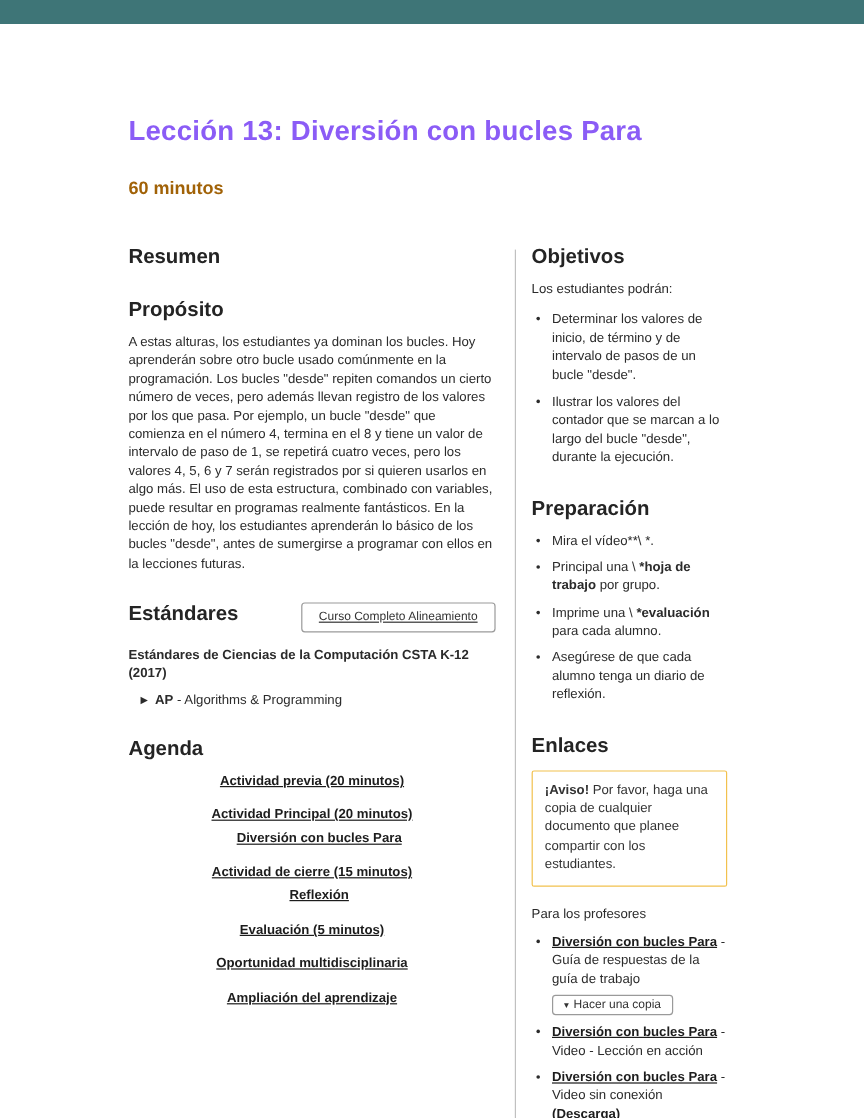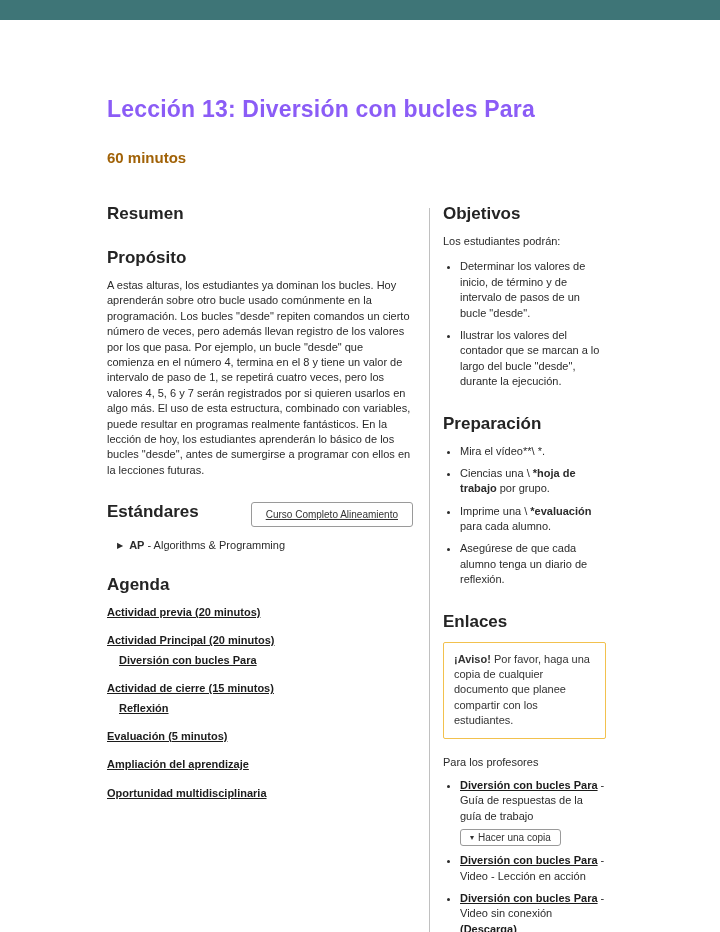--- a/index.html
+++ b/index.html
@@ -32,21 +32,21 @@
   .standards-row h3{margin:0;}
   .align-btn{
     font-family:"Liberation Sans",sans-serif;font-size:10px;color:#333;
     background:#fff;border:1px solid #9a9a9a;border-radius:3px;
     padding:6px 14px;cursor:pointer;text-decoration:underline;
   }
   .standards-sub{font-size:11px;font-weight:bold;margin:0 0 8px 0;}
   .ap-row{font-size:11px;margin-left:10px;}
   .tri{font-size:8px;margin-right:6px;vertical-align:1px;}
   
-  .agenda-link{display:block;font-weight:bold;color:#1c1c1c;text-decoration:underline;cursor:pointer;}
+  .agenda-link{display:block;font-weight:bold;color:#1c1c1c;text-decoration:underline;cursor:pointer;text-align:center;}
   .agenda-link.top{margin-top:13px;}
   .agenda-link.first{margin-top:2px;}
   .agenda-link.indent{margin-top:4px;margin-left:12px;}
   
   ul{margin:6px 0 0 0;padding-left:17px;}
   li{margin-bottom:7px;}
   
   .aviso{
     border:1px solid var(--aviso-border);border-radius:2px;
     padding:9px 10px;margin-bottom:16px;color:#333;
@@ -83,34 +83,35 @@
       <section>
         <h3>Propósito</h3>
         <p>A estas alturas, los estudiantes ya dominan los bucles. Hoy aprenderán sobre otro bucle usado comúnmente en la programación. Los bucles "desde" repiten comandos un cierto número de veces, pero además llevan registro de los valores por los que pasa. Por ejemplo, un bucle "desde" que comienza en el número 4, termina en el 8 y tiene un valor de intervalo de paso de 1, se repetirá cuatro veces, pero los valores 4, 5, 6 y 7 serán registrados por si quieren usarlos en algo más. El uso de esta estructura, combinado con variables, puede resultar en programas realmente fantásticos. En la lección de hoy, los estudiantes aprenderán lo básico de los bucles "desde", antes de sumergirse a programar con ellos en la lecciones futuras.</p>
       </section>
 
       <section>
         <div class="standards-row">
           <h3>Estándares</h3>
           <button class="align-btn">Curso Completo Alineamiento</button>
         </div>
+        <p class="standards-sub">Estándares de Ciencias de la Computación CSTA K-12 (2017)</p>
         <div class="ap-row"><span class="tri">▶</span><strong>AP</strong><span> - Algorithms &amp; Programming</span></div>
       </section>
 
       <section>
         <h3>Agenda</h3>
         <div class="agenda-list">
           <a class="agenda-link top first">Actividad previa (20 minutos)</a>
           <a class="agenda-link top">Actividad Principal (20 minutos)</a>
           <a class="agenda-link indent">Diversión con bucles Para</a>
           <a class="agenda-link top">Actividad de cierre (15 minutos)</a>
           <a class="agenda-link indent">Reflexión</a>
           <a class="agenda-link top">Evaluación (5 minutos)</a>
+          <a class="agenda-link top">Oportunidad multidisciplinaria</a>
           <a class="agenda-link top">Ampliación del aprendizaje</a>
-          <a class="agenda-link top">Oportunidad multidisciplinaria</a>
         </div>
       </section>
 
     </div>
 
     <div class="divider"></div>
 
     <div class="col-right">
 
       <section>
@@ -119,21 +120,21 @@
         <ul>
           <li>Determinar los valores de inicio, de término y de intervalo de pasos de un bucle "desde".</li>
           <li>Ilustrar los valores del contador que se marcan a lo largo del bucle "desde", durante la ejecución.</li>
         </ul>
       </section>
 
       <section>
         <h3>Preparación</h3>
         <ul>
           <li><span>Mira el vídeo**\ *.</span><strong></strong><span></span></li>
-          <li><span>Ciencias una \ </span><strong>*hoja de trabajo</strong><span> por grupo.</span></li>
+          <li><span>Principal una \ </span><strong>*hoja de trabajo</strong><span> por grupo.</span></li>
           <li><span>Imprime una \ </span><strong>*evaluación</strong><span> para cada alumno.</span></li>
           <li><span>Asegúrese de que cada alumno tenga un diario de reflexión.</span><strong></strong><span></span></li>
         </ul>
       </section>
 
       <section>
         <h3>Enlaces</h3>
         <div class="aviso"><strong>¡Aviso!</strong><span> Por favor, haga una copia de cualquier documento que planee compartir con los estudiantes.</span></div>
         <p class="teachers-label">Para los profesores</p>
         <ul>

